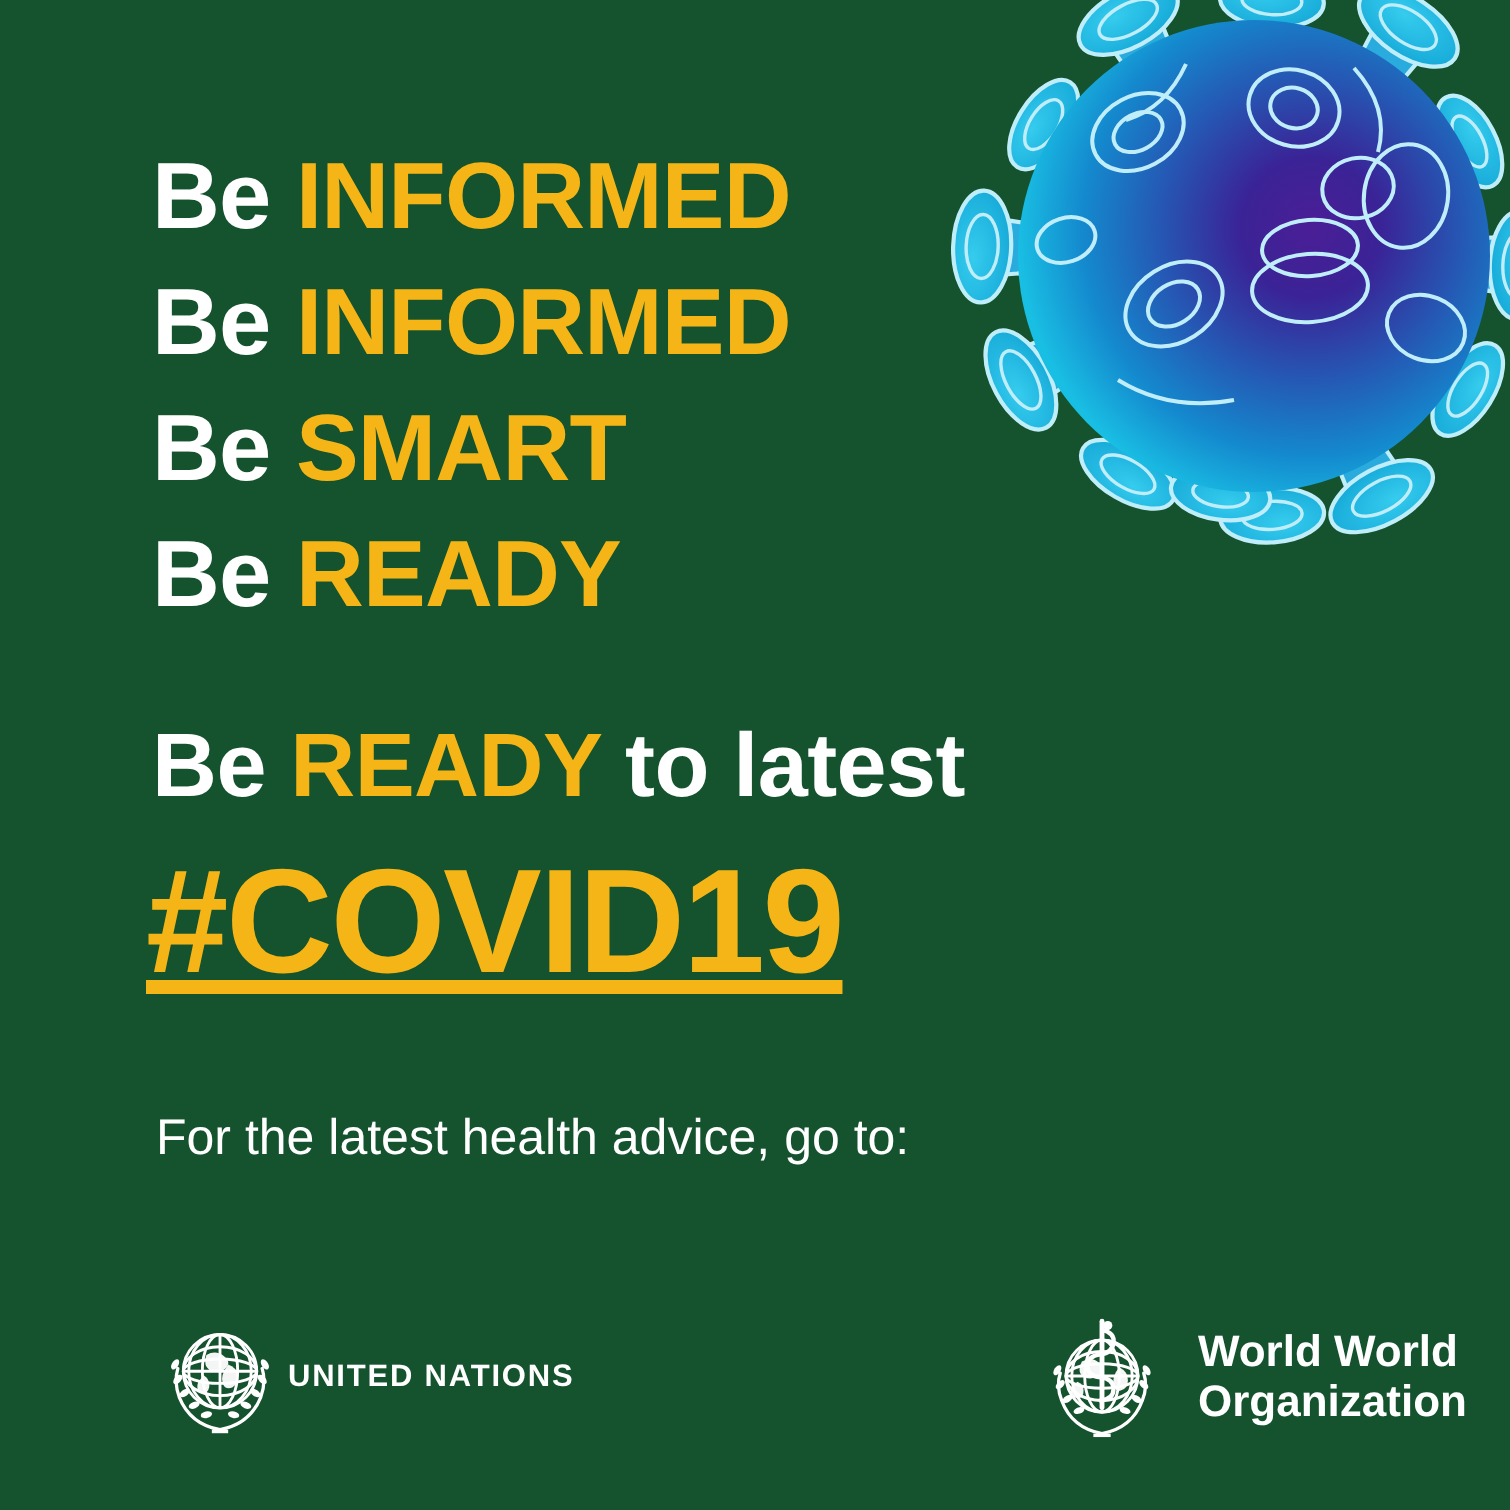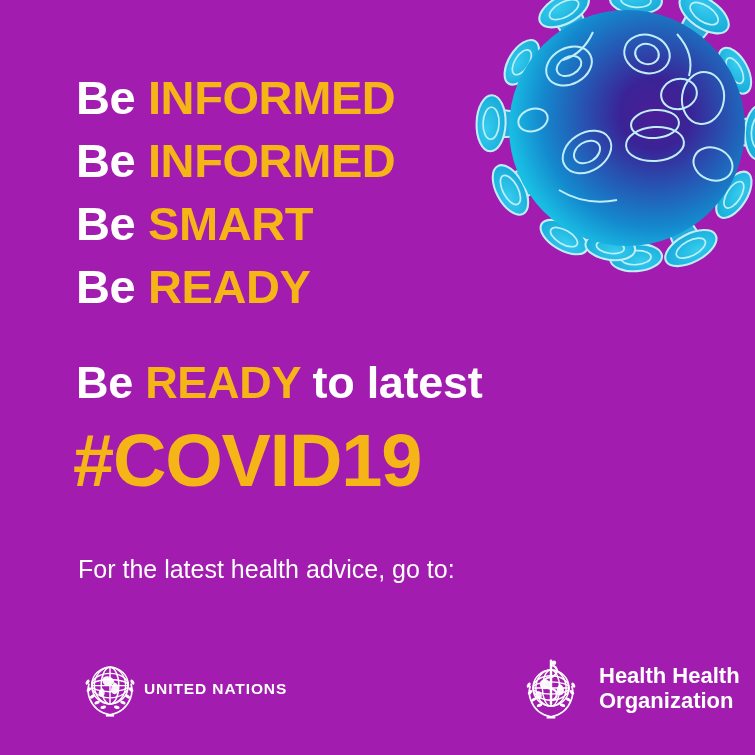--- a/index.html
+++ b/index.html
@@ -14,21 +14,21 @@
   body {
     background: #0099ce;
     font-family: "Liberation Sans", sans-serif;
     position: relative;
   }
 
   .poster {
     position: relative;
     width: 755px;
     height: 755px;
-    background: #a21caf;
+    background: #14532d;
     overflow: hidden;
   }
 
   
   .virus-wrap {
     position: absolute;
     top: -62px;
     right: -46px;
     width: 360px;
     height: 400px;
@@ -70,20 +70,21 @@
   .hashtag {
     position: absolute;
     left: 73px;
     top: 418px;
     font-size: 74px;
     line-height: 86px;
     font-weight: bold;
     color: #f5b517;
     white-space: nowrap;
     letter-spacing: -1.2px;
+    text-decoration: underline;
   }
 
   
   .advice {
     position: absolute;
     left: 78px;
     top: 553px;
     font-size: 25px;
     line-height: 32px;
     color: #ffffff;
@@ -344,18 +345,18 @@
         <path d="M44 90 h12 v2.4 h-12 Z"></path>
       </g>
 
       <g>
         <line x1="50" y1="12" x2="50" y2="72" stroke="#ffffff" stroke-width="3.4" stroke-linecap="round"></line>
         <path d="M50 18 q9 2 8 9 q-1 7 -9 8 q-9 1 -9 8 q0 7 9 8 q9 1 9 8 q0 7 -9 8" fill="none" stroke="#ffffff" stroke-width="3" stroke-linecap="round"></path>
         <circle cx="54" cy="15" r="3.2" fill="#ffffff"></circle>
       </g>
     </svg>
     <div>
-      <div class="who-word">Health Health</div>
+      <div class="who-word">World World</div>
       <div class="who-word">Organization</div>
     </div>
   </div>
 
 </div>
 
 </body></html>

